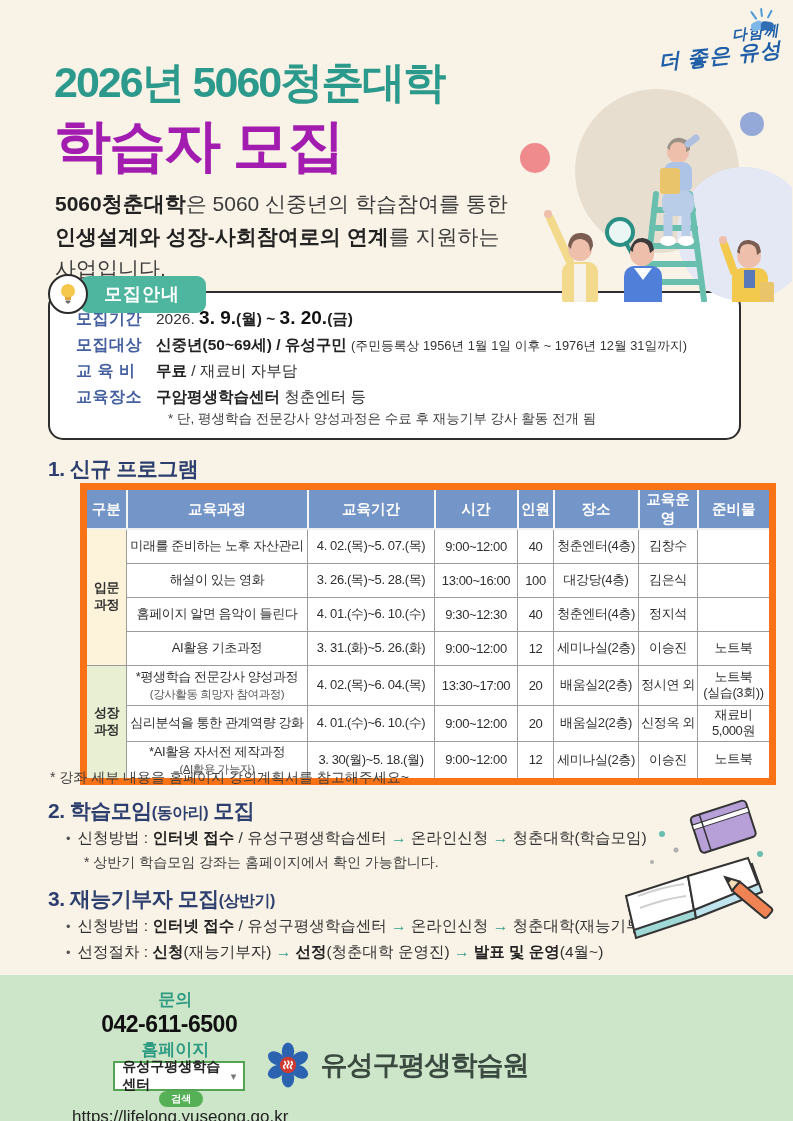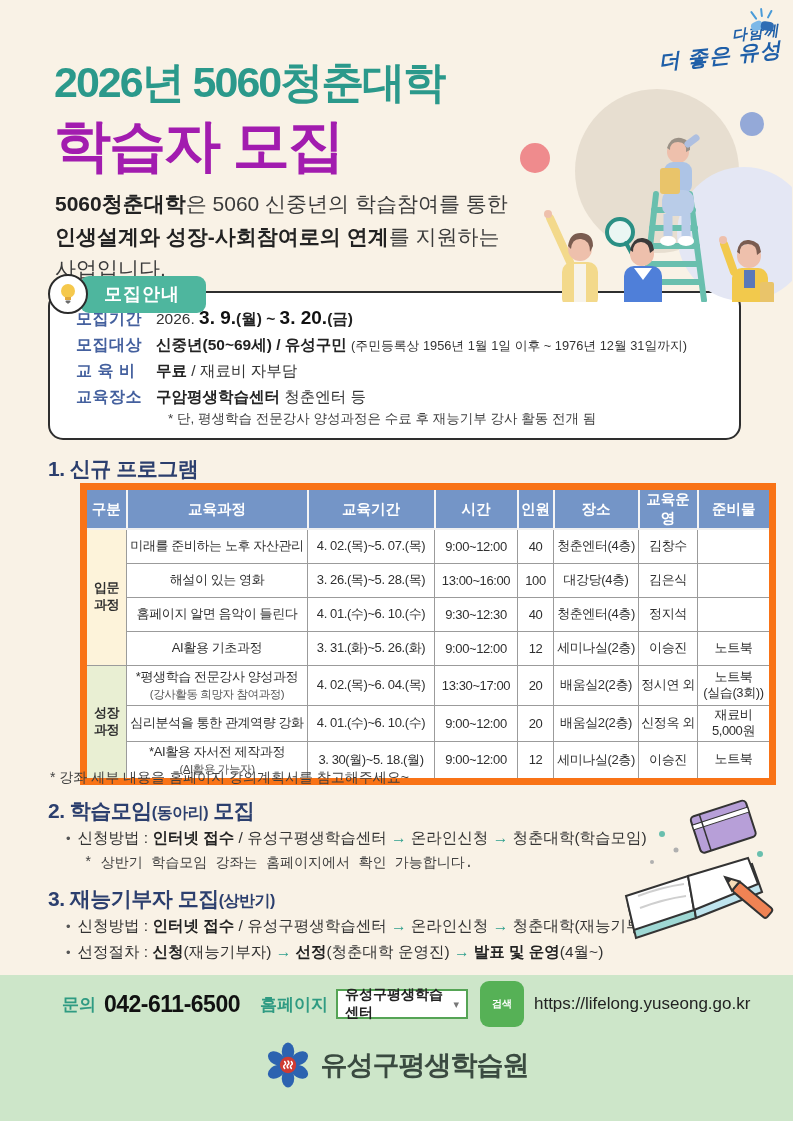--- a/index.html
+++ b/index.html
@@ -45,41 +45,41 @@
   
   .illo{left:492px;top:86px;z-index:3;}
 
   
   .sech{font-size:21px;font-weight:700;color:#2c3f6e;letter-spacing:-0.5px;}
   .sec1h{left:48px;top:455px;}
   .sec2h{left:48px;top:797px;}
   .sec3h{left:48px;top:885px;}
   .bullet-line{font-size:15.5px;color:#333;}
   .bullet-line .dot{color:#555;margin-right:7px;font-size:13px;}
-  .note-line{font-size:14px;color:#3f3f3f;font-family:Liberation Mono, monospace;}
+  .note-line{font-size:14px;color:#3f3f3f;}
 
   
   table.prog{left:48px;top:483px;position:absolute;width:689px;border-collapse:collapse;table-layout:fixed;background:#fff;border:7px solid #f97316;margin-left:32px;}
   table.prog th{background:#7495c7;color:#fff;font-size:14.5px;font-weight:bold;height:30px;border-left:2px solid #f5f5f5;border-bottom:2px solid #f0f0f0;padding:0;}
   table.prog th:first-child{border-left:none;}
   table.prog td{border:1px solid #9b9b9b;text-align:center;font-size:13px;color:#2f2f2f;padding:0 2px;letter-spacing:-0.4px;}
   td.grp{font-weight:bold;font-size:15px;color:#3f4a5a;white-space:pre-line;line-height:1.3;}
   td.grp-intro{background:#fdf3da;}
   td.grp-growth{background:#e9efd3;}
   .csub{font-size:11.5px;color:#555;margin-top:1px;}
   td.mat{white-space:pre-line;line-height:1.25;}
   tr.h34{height:34px;} tr.h40{height:40px;} tr.h36{height:36px;}
   .tnote{left:50px;top:769px;font-size:14px;color:#3f3f3f;text-align:right;}
 
   
   .books{left:612px;top:796px;}
 
   
   .band{left:0;top:975px;width:793px;height:146px;background:#cde6c9;}
-  .footline{left:62px;top:988px;display:flex;align-items:center;height:32px;}
+  .footline{left:62px;top:988px;display:flex;align-items:center;height:32px;flex-direction:column;}
   .f-label{color:#2f9b82;font-weight:bold;font-size:17px;}
   .f-phone{font-size:23px;font-weight:bold;color:#111;letter-spacing:-0.5px;margin:0 20px 0 8px;}
   .f-select{margin-left:8px;width:132px;height:30px;background:#fff;border:2px solid #55a455;box-sizing:border-box;display:flex;align-items:center;justify-content:space-between;padding:0 7px;font-size:14px;font-weight:bold;color:#222;}
   .f-caret{color:#777;font-size:11px;}
   .f-btn{margin-left:12px;width:44px;height:46px;background:#56b156;color:#fff;font-weight:bold;font-size:10px;border:none;border-radius:9px;display:flex;align-items:center;justify-content:center;cursor:pointer;}
   .f-url{margin-left:10px;font-size:17px;color:#222;text-decoration:none;}
   .orgline{left:0;top:1042px;width:793px;display:flex;align-items:center;justify-content:center;gap:10px;}
   .orgname{font-size:27px;font-weight:800;color:#3a4a40;letter-spacing:-1px;}
 </style>
 </head>

